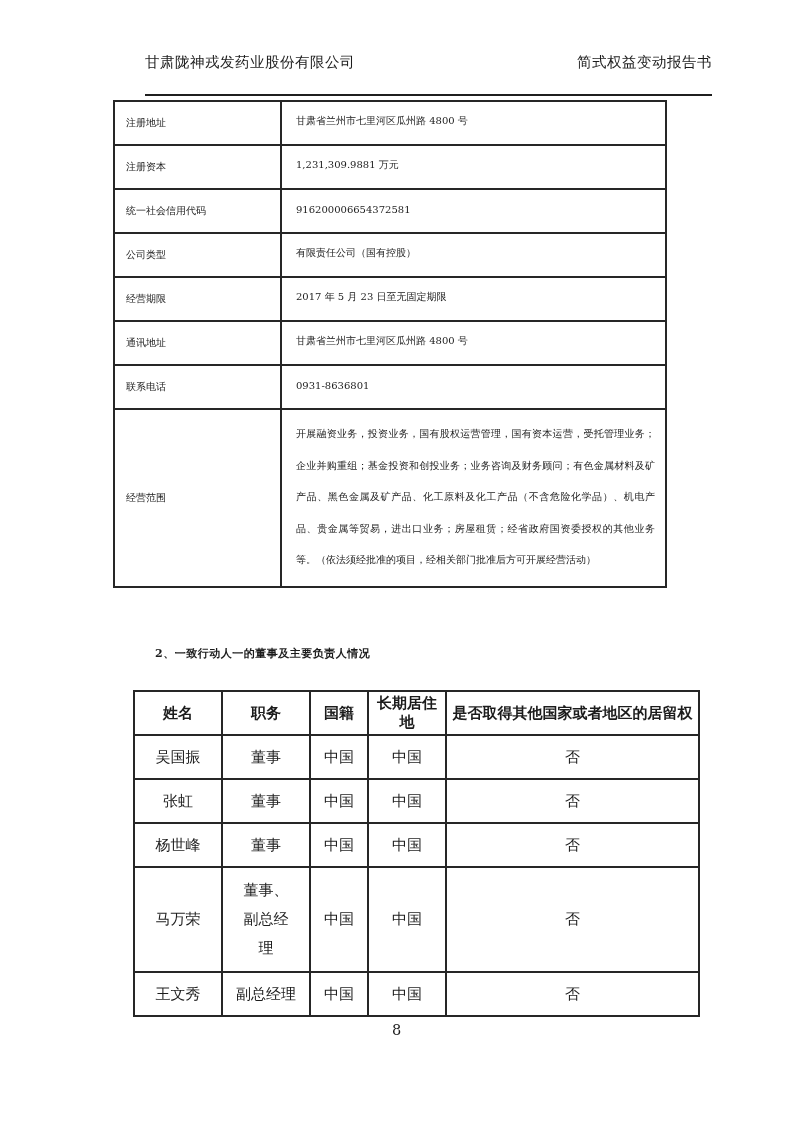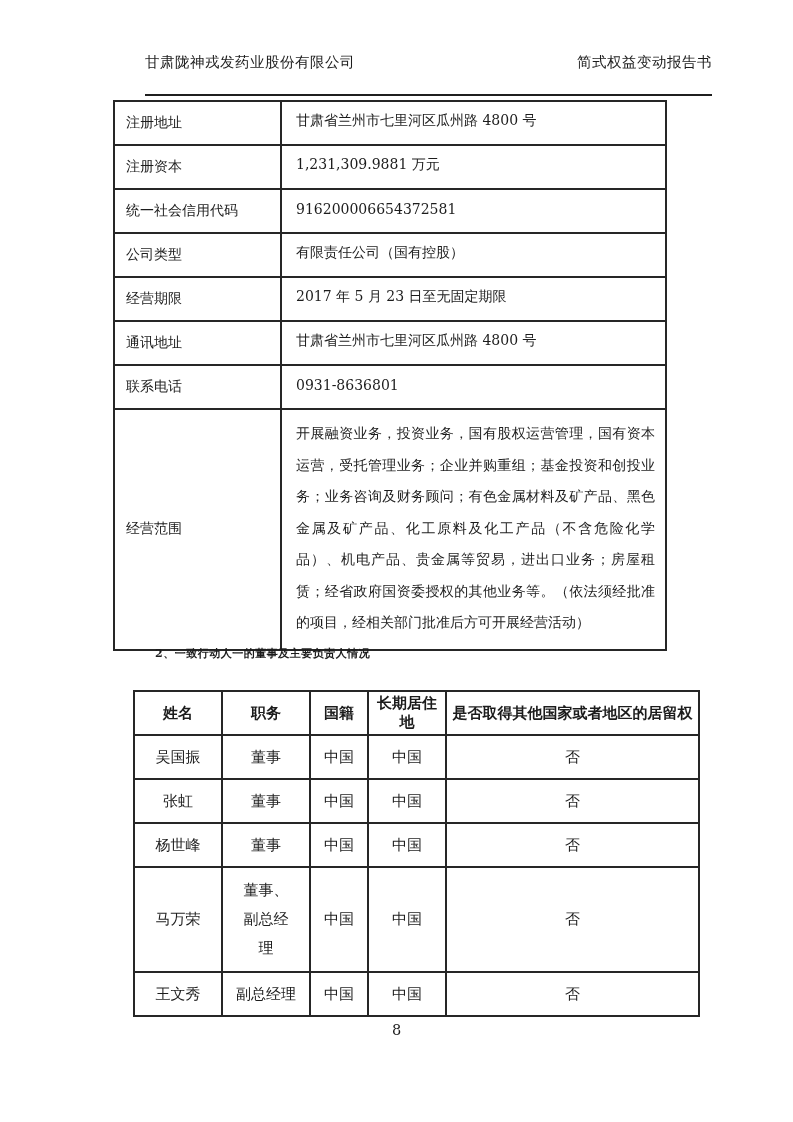--- a/index.html
+++ b/index.html
@@ -34,21 +34,21 @@
   }
 
   
   .table-company {
     position: absolute;
     top: 100px;
     left: 113px;
     width: 554px;
     border-collapse: collapse;
     table-layout: fixed;
-    font-size: 14px;
+    font-size: 10px;
   }
   .table-company td {
     border: 2px solid #262626;
     vertical-align: middle;
   }
   .table-company tr.r { height: 44px; }
   .table-company td.lbl {
     width: 150px;
     padding: 2px 4px 2px 11px;
   }

